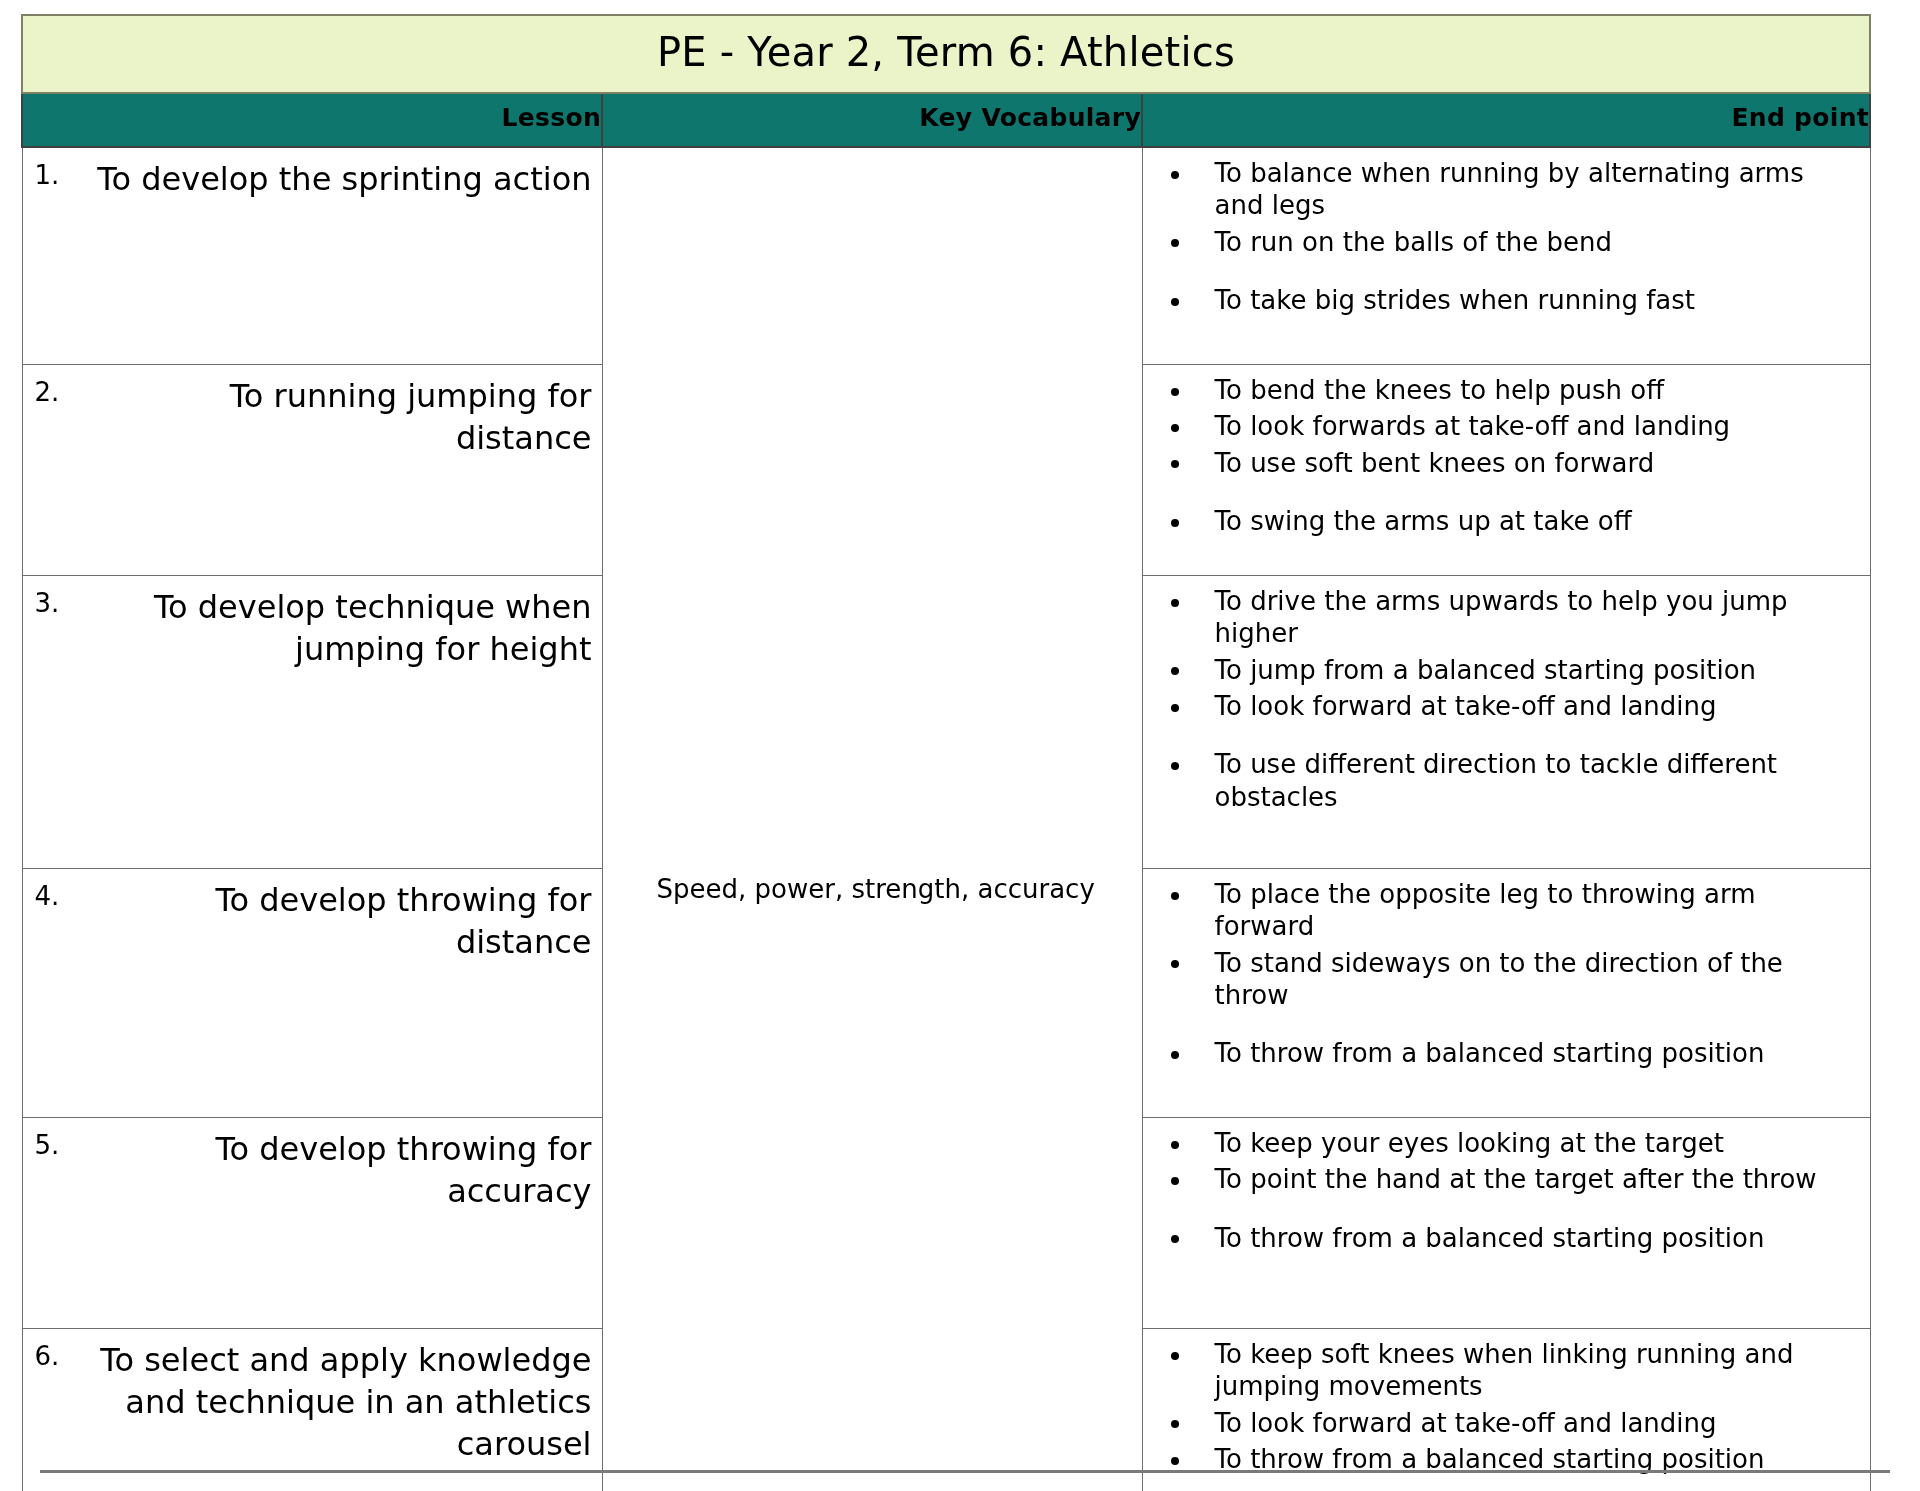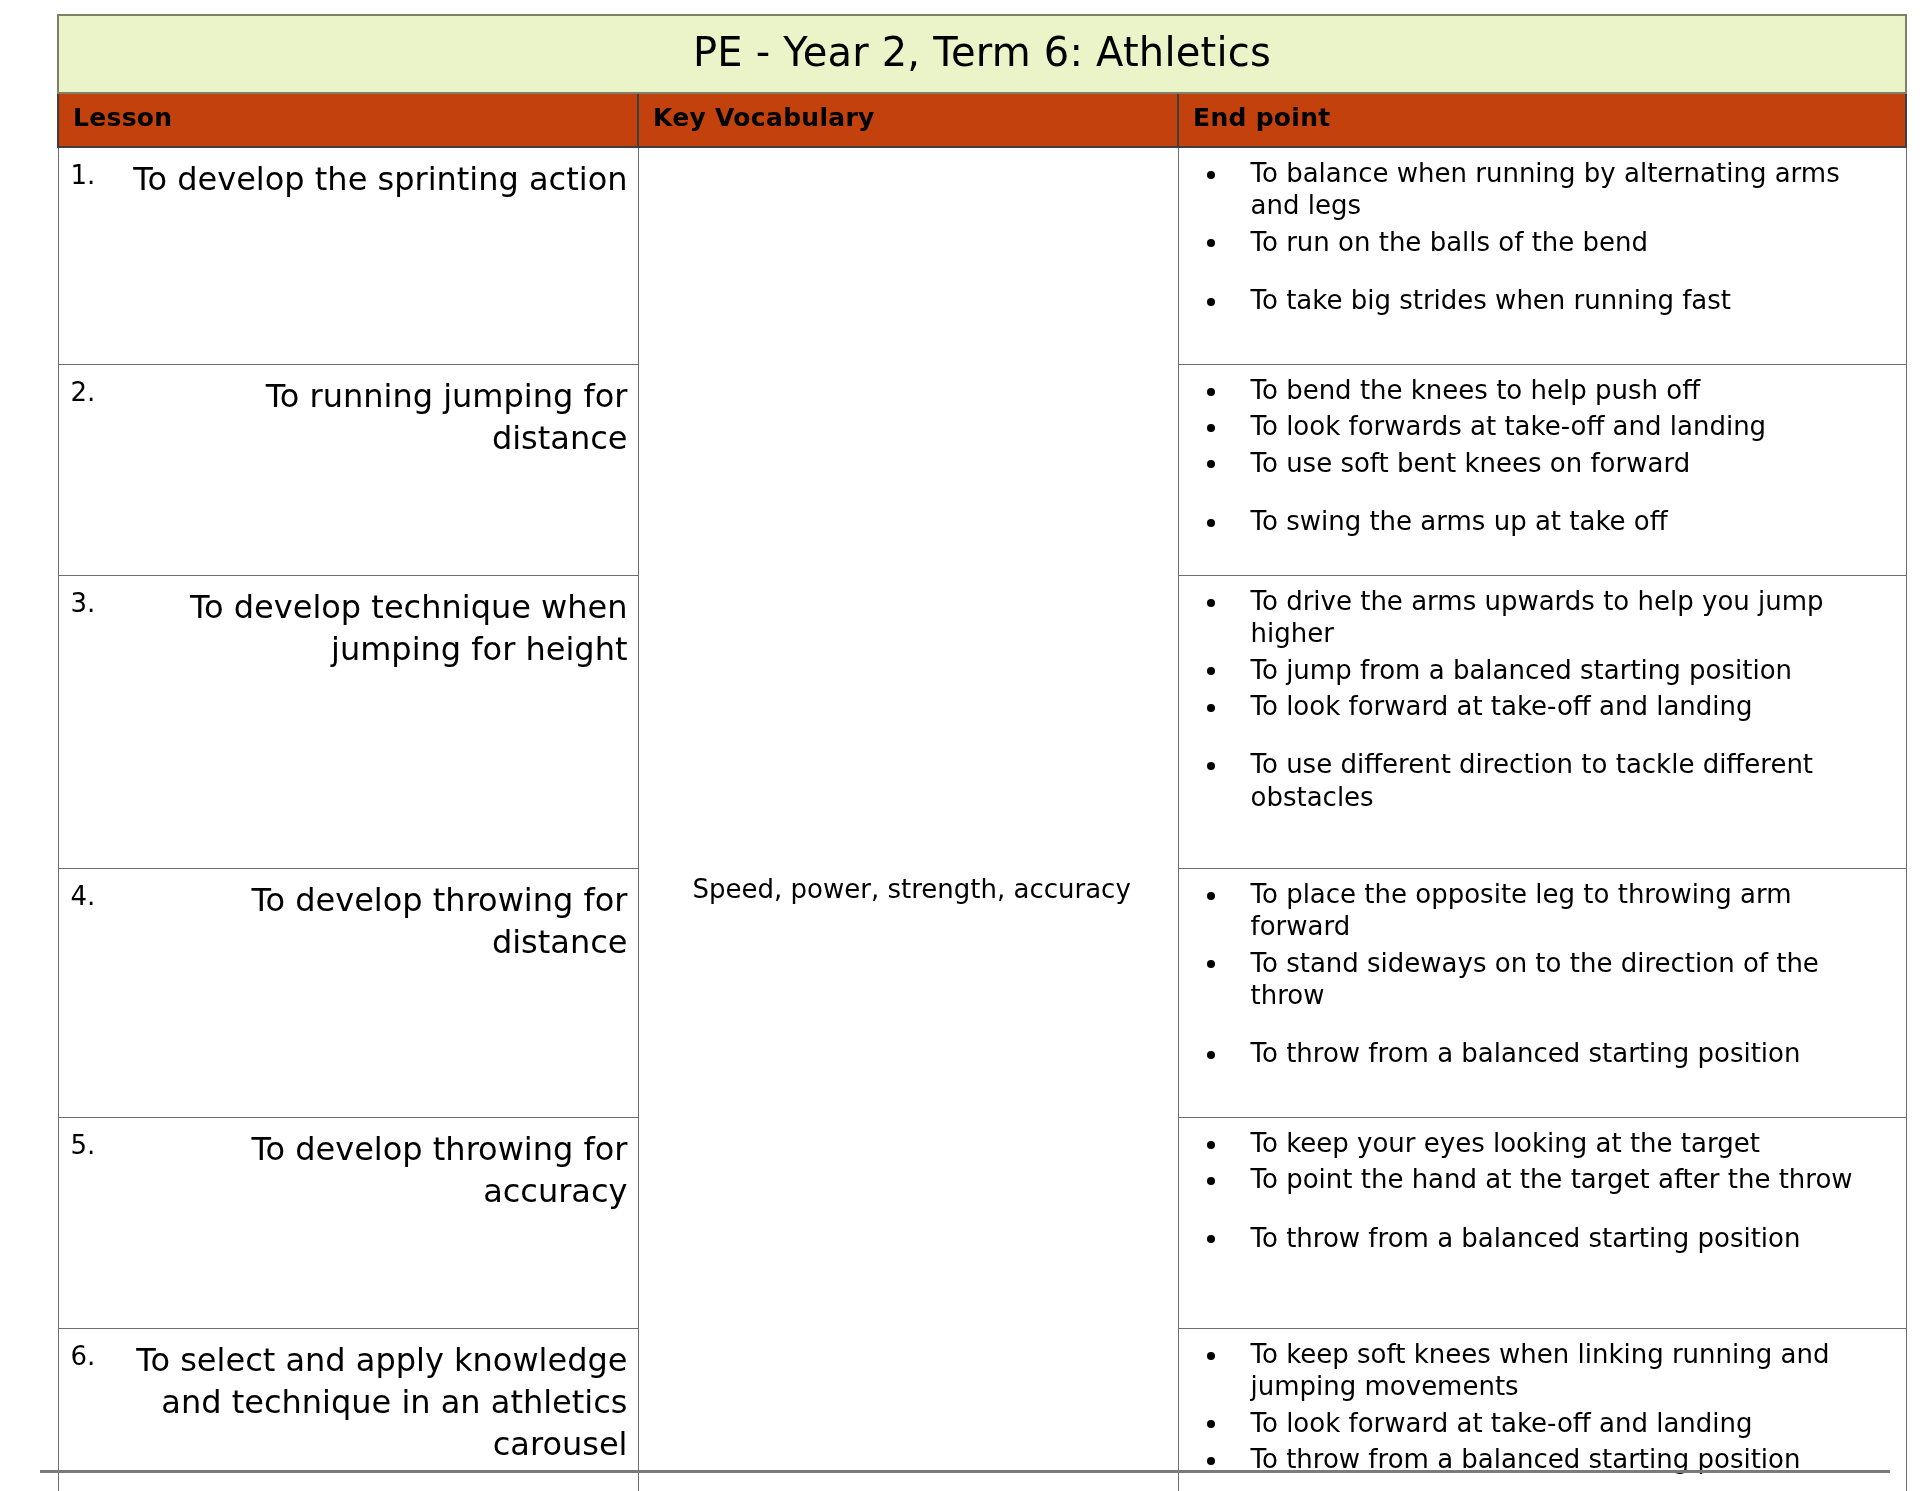--- a/index.html
+++ b/index.html
@@ -13,21 +13,21 @@
     font-family: "DejaVu Sans", "Liberation Sans", sans-serif;
     color: #000000;
     overflow: hidden;
   }
 
   .page {
     position: relative;
     width: 1920px;
     height: 1491px;
     box-sizing: border-box;
-    padding: 14px 30px 0 57px;
+    padding: 14px 30px 0 21px;
   }
 
   table.curriculum {
     width: 1848px;
     border-collapse: collapse;
     table-layout: fixed;
   }
 
   
   col.c-lesson { width: 580px; }
@@ -50,22 +50,23 @@
   }
 
   
   td.head-cell {
     border: 2px solid #3f3f3f;
     border-top: none;
     font-size: 25px;
     font-weight: 700;
     padding: 9px 0 14px 14px;
     vertical-align: top;
-    background: #c2410c;
+    background: #0f766e;
     letter-spacing: 0.3px;
+    text-align: right;
   }
 
   
   td.lesson-cell,
   td.vocab-cell,
   td.end-cell {
     border: 1px solid #6e6e6e;
     vertical-align: top;
     background: #ffffff;
   }

